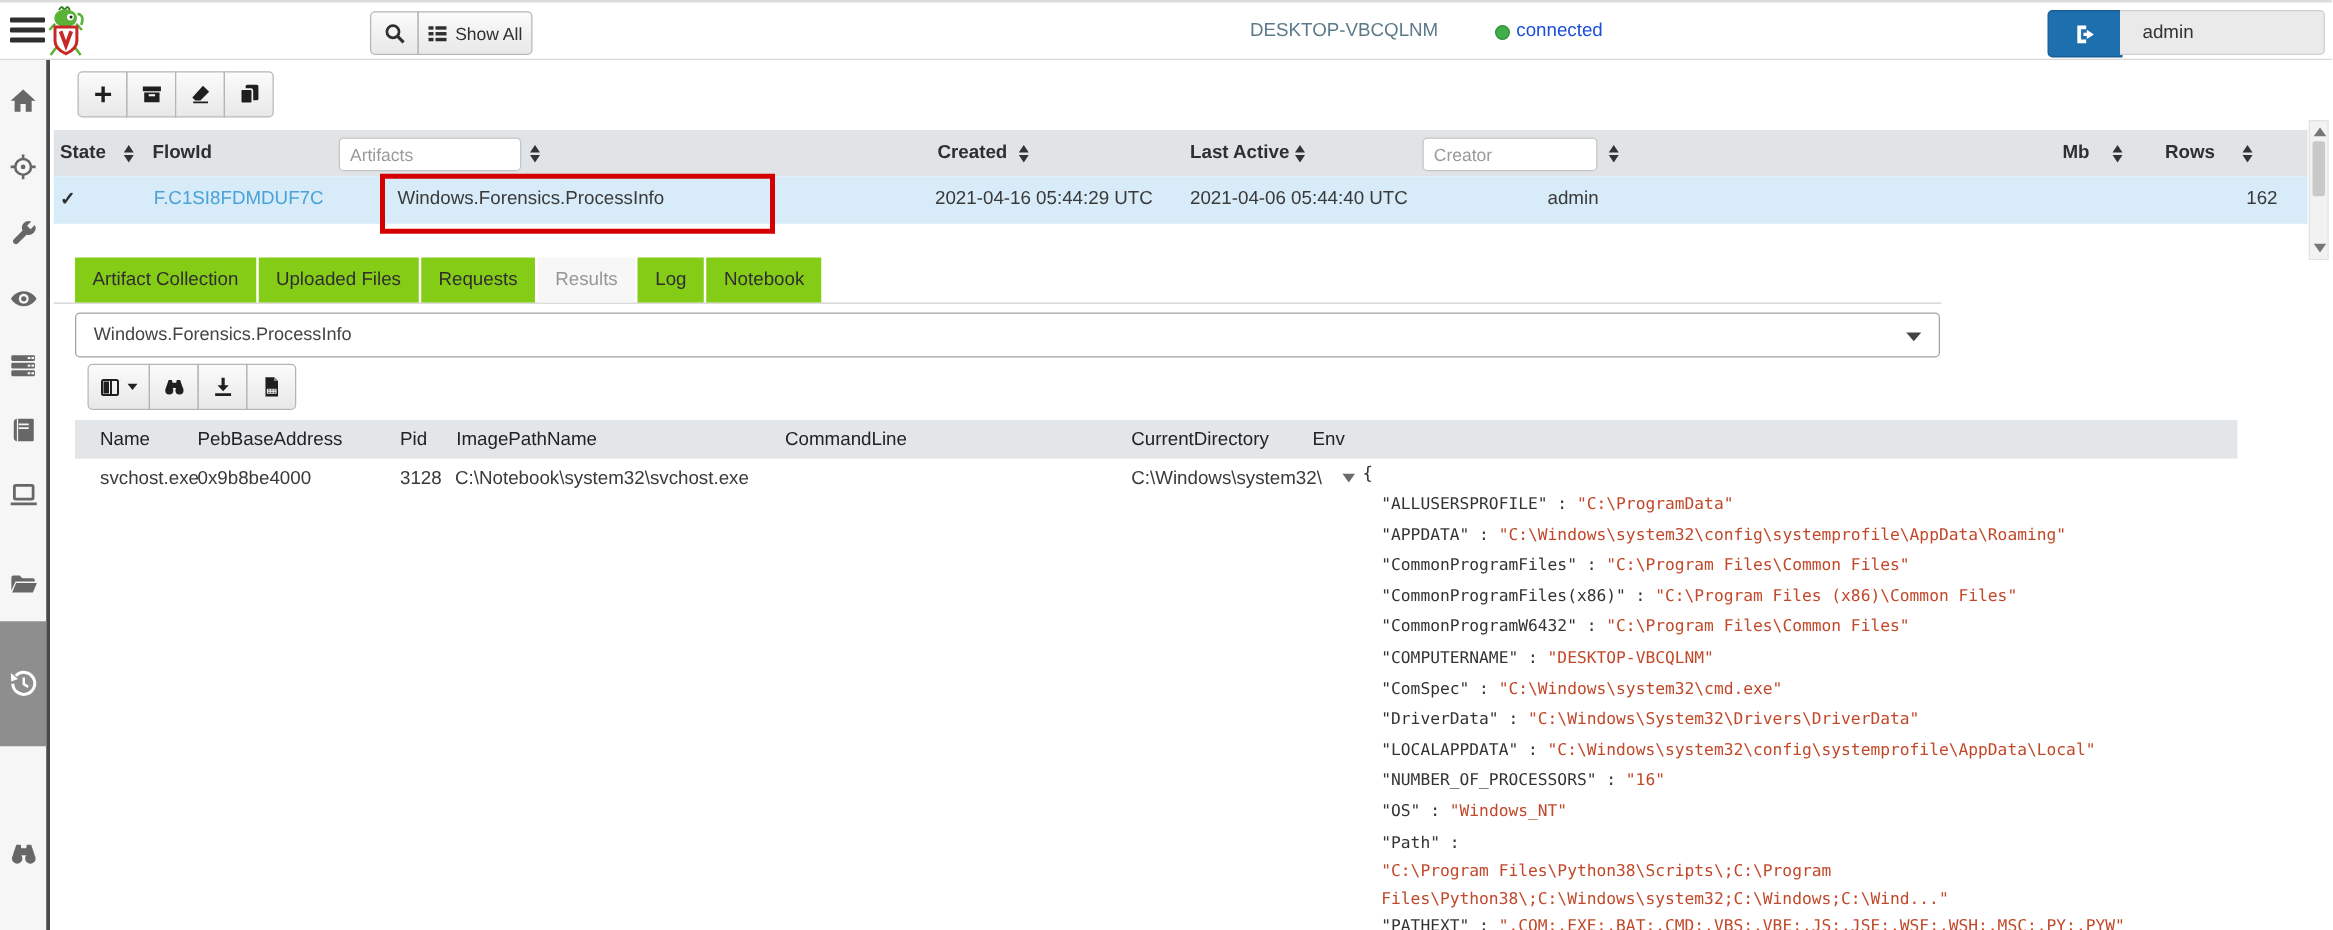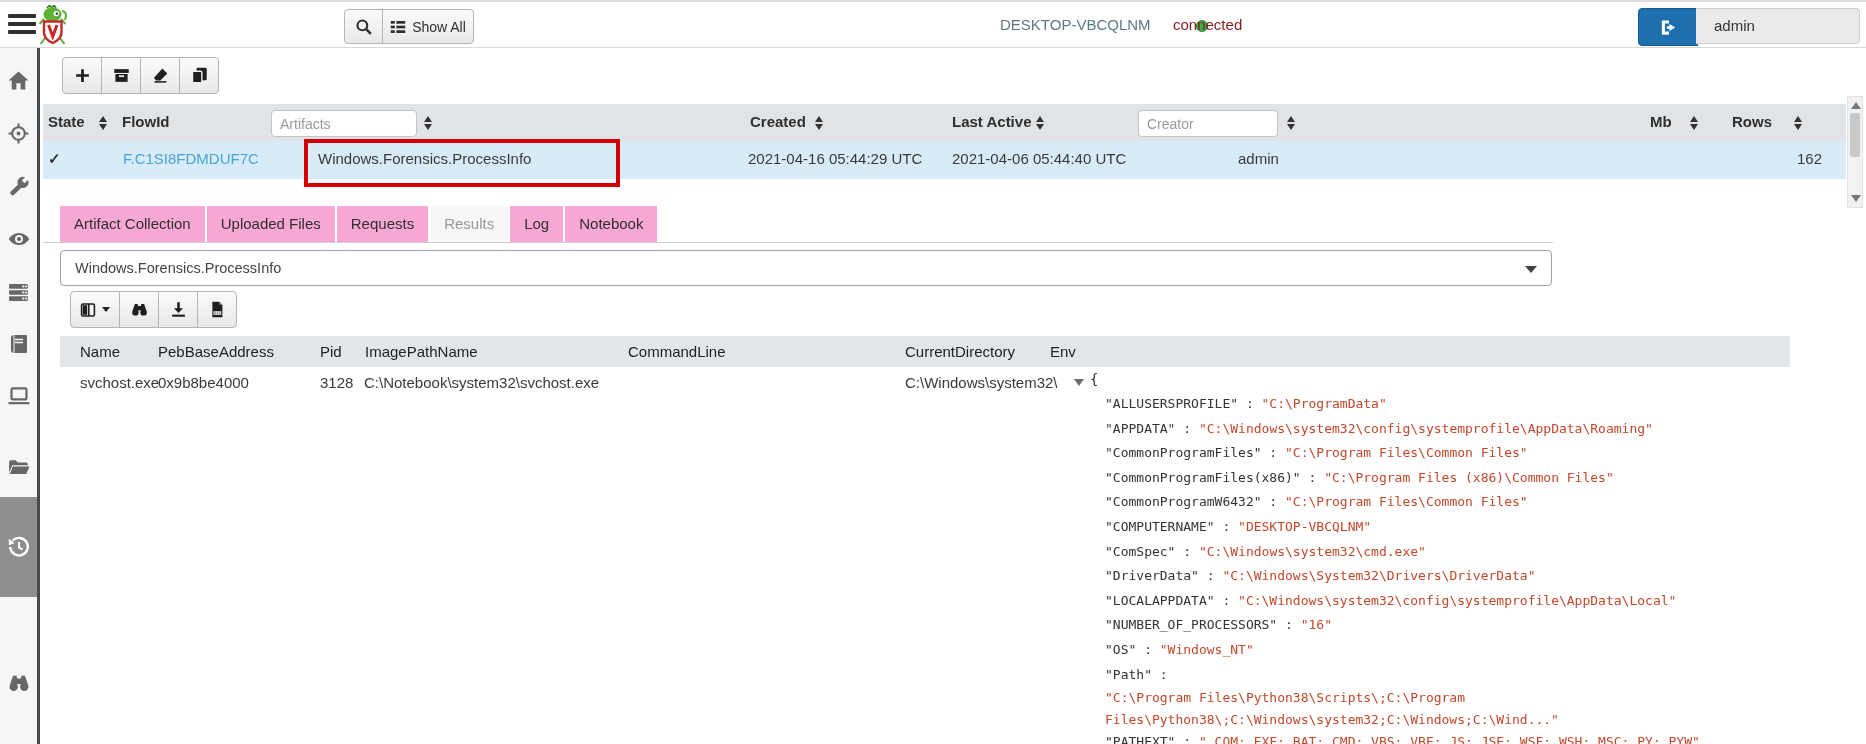--- a/index.html
+++ b/index.html
@@ -8,27 +8,27 @@
   
   .topbar{position:absolute;left:0;top:0;width:1866px;height:48px;background:#fff;
           border-top:2px solid #dcdcdc;border-bottom:1px solid #d8d8d8;box-sizing:border-box;}
   .hamburger{position:absolute;left:8px;top:12px;width:28px;height:22px;cursor:pointer;}
   .hamburger i{display:block;height:4px;background:#2f2f2f;border-radius:1px;margin-bottom:4px;}
   .logo{position:absolute;left:38px;top:3px;}
   .search-input{position:absolute;left:64px;top:8px;width:226px;height:29px;border:1px solid #c9c9c9;
           border-radius:4px;padding:0 10px;font-size:15px;color:#222;outline:none;box-sizing:content-box;}
   .btn{display:inline-flex;align-items:center;justify-content:center;gap:6px;
        background:linear-gradient(#fbfbfb,#e8e8e8);border:1px solid #b5b5b5;border-radius:4px;
-       color:#2f2f2f;font-size:14px;cursor:pointer;margin-left:48px;}
+       color:#2f2f2f;font-size:14px;cursor:pointer;}
   .search-btn{position:absolute;left:296px;top:7px;width:37px;height:33px;border-radius:4px 0 0 4px;}
   .showall-btn{position:absolute;left:334px;top:7px;width:90px;height:33px;border-radius:0 4px 4px 0;}
   .hostname{position:absolute;left:1000px;top:14px;font-size:15px;color:#5c7a8a;}
   .status-dot{position:absolute;left:1196px;top:18px;width:10px;height:10px;border-radius:50%;
               background:#3fae49;border:1px solid #2f8c3a;}
-  .status-label{position:absolute;left:1173px;top:14px;font-size:15px;color:#7f1d1d;}
+  .status-label{position:absolute;left:1213px;top:14px;font-size:15px;color:#1d4ed8;}
   .logout-btn{position:absolute;left:1638px;top:6px;width:58px;height:36px;background:#1d6fae;
               border:1px solid #165a8f;border-radius:4px 0 0 4px;display:flex;align-items:center;
               justify-content:center;cursor:pointer;}
   .user-box{position:absolute;left:1696px;top:6px;width:164px;height:36px;background:#eaeaea;
             border:1px solid #cfcfcf;border-left:none;border-radius:0 4px 4px 0;box-sizing:border-box;
             font-size:15px;color:#333;line-height:34px;padding-left:18px;cursor:pointer;}
   
   .sidebar{position:absolute;left:0;top:48px;width:40px;height:696px;background:#f6f6f6;
            border-right:3px solid #4a4a4a;box-sizing:border-box;}
   .side-item{position:absolute;left:0;width:37px;height:40px;display:flex;align-items:center;
@@ -58,21 +58,21 @@
   .vscroll{position:absolute;left:1847px;top:96px;width:16px;height:112px;background:#f2f2f2;
            border:1px solid #e2e2e2;box-sizing:border-box;}
   .vs-arrow{position:absolute;left:3px;width:0;height:0;border-left:5px solid transparent;
             border-right:5px solid transparent;}
   .vs-up{top:5px;border-bottom:7px solid #777;}
   .vs-down{bottom:5px;border-top:7px solid #777;}
   .vs-thumb{position:absolute;left:2px;top:16px;width:10px;height:44px;background:#c9c9c9;border-radius:2px;}
   
   .tabbar-line{position:absolute;left:43px;top:242px;width:1510px;height:1px;background:#cfcfcf;}
   .tabs{position:absolute;left:60px;top:206px;height:37px;display:flex;gap:2px;}
-  .tab{height:36px;line-height:36px;padding:0 14px;background:#f9a8d4;font-size:15px;color:#2f2f2f;
+  .tab{height:36px;line-height:36px;padding:0 14px;background:#84cc16;font-size:15px;color:#2f2f2f;
        cursor:pointer;white-space:nowrap;}
   .tab.active{background:#f7f7f7;color:#979797;}
   
   .art-select{position:absolute;left:60px;top:250px;width:1492px;height:36px;border:1px solid #a3a3a3;
               border-radius:4px;background:#fff;box-sizing:border-box;font-size:14.5px;color:#444;
               line-height:34px;padding-left:14px;cursor:pointer;}
   .sel-chev{position:absolute;right:14px;top:15px;width:0;height:0;border-left:6px solid transparent;
             border-right:6px solid transparent;border-top:7px solid #444;}
   
   .tb2{position:absolute;left:70px;top:291px;display:flex;}

